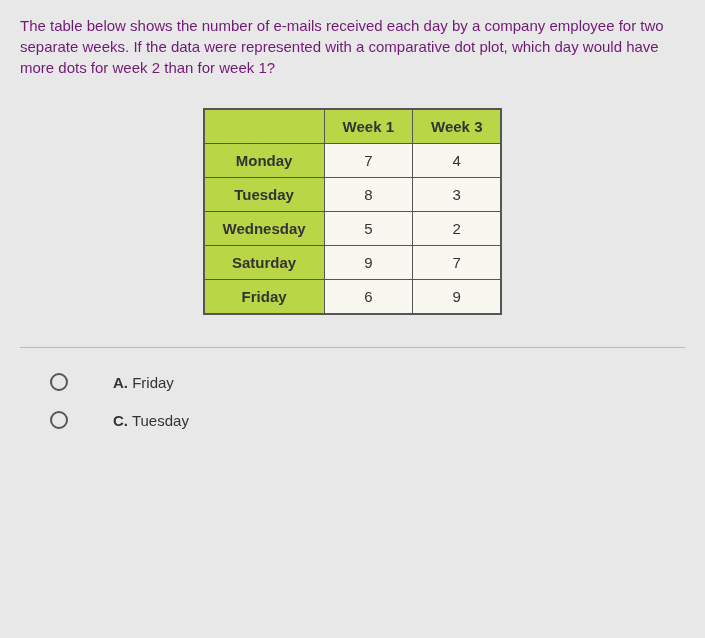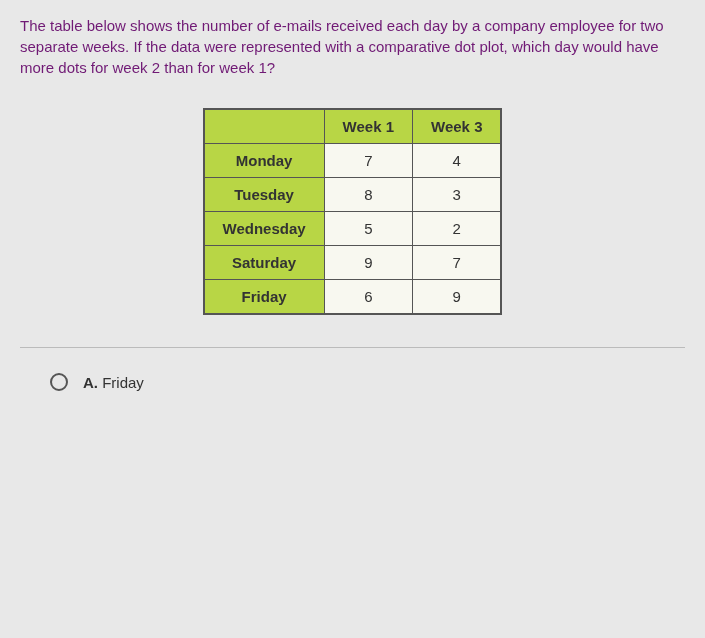--- a/index.html
+++ b/index.html
@@ -56,20 +56,21 @@
       margin: 30px 0 25px 0;
     }
     .options {
       padding-left: 30px;
     }
     .option {
       display: flex;
       align-items: center;
       margin-bottom: 20px;
       cursor: pointer;
+      gap: 30px;
     }
     .radio {
       width: 18px;
       height: 18px;
       border: 2px solid #555;
       border-radius: 50%;
       margin-right: 15px;
       flex-shrink: 0;
     }
     .option-label {
@@ -125,13 +126,20 @@
 <div class="divider"></div>
 
 <div class="options">
   <div class="option">
     <div class="radio"></div>
     <div class="option-label">
       <span class="opt-letter">A.</span>
       <span>Friday</span>
     </div>
   </div>
+  <div class="option">
+    <div class="radio"></div>
+    <div class="option-label">
+      <span class="opt-letter">C.</span>
+      <span>Tuesday</span>
+    </div>
+  </div>
 </div>
 
 </body></html>

